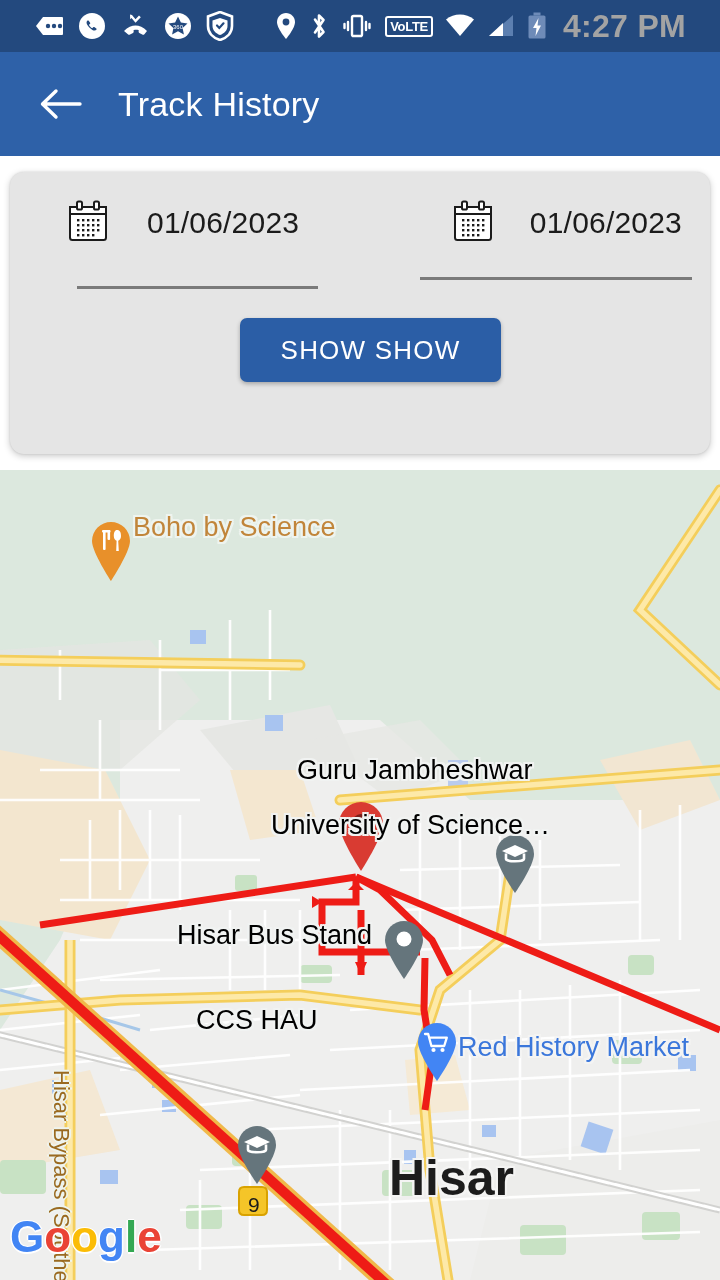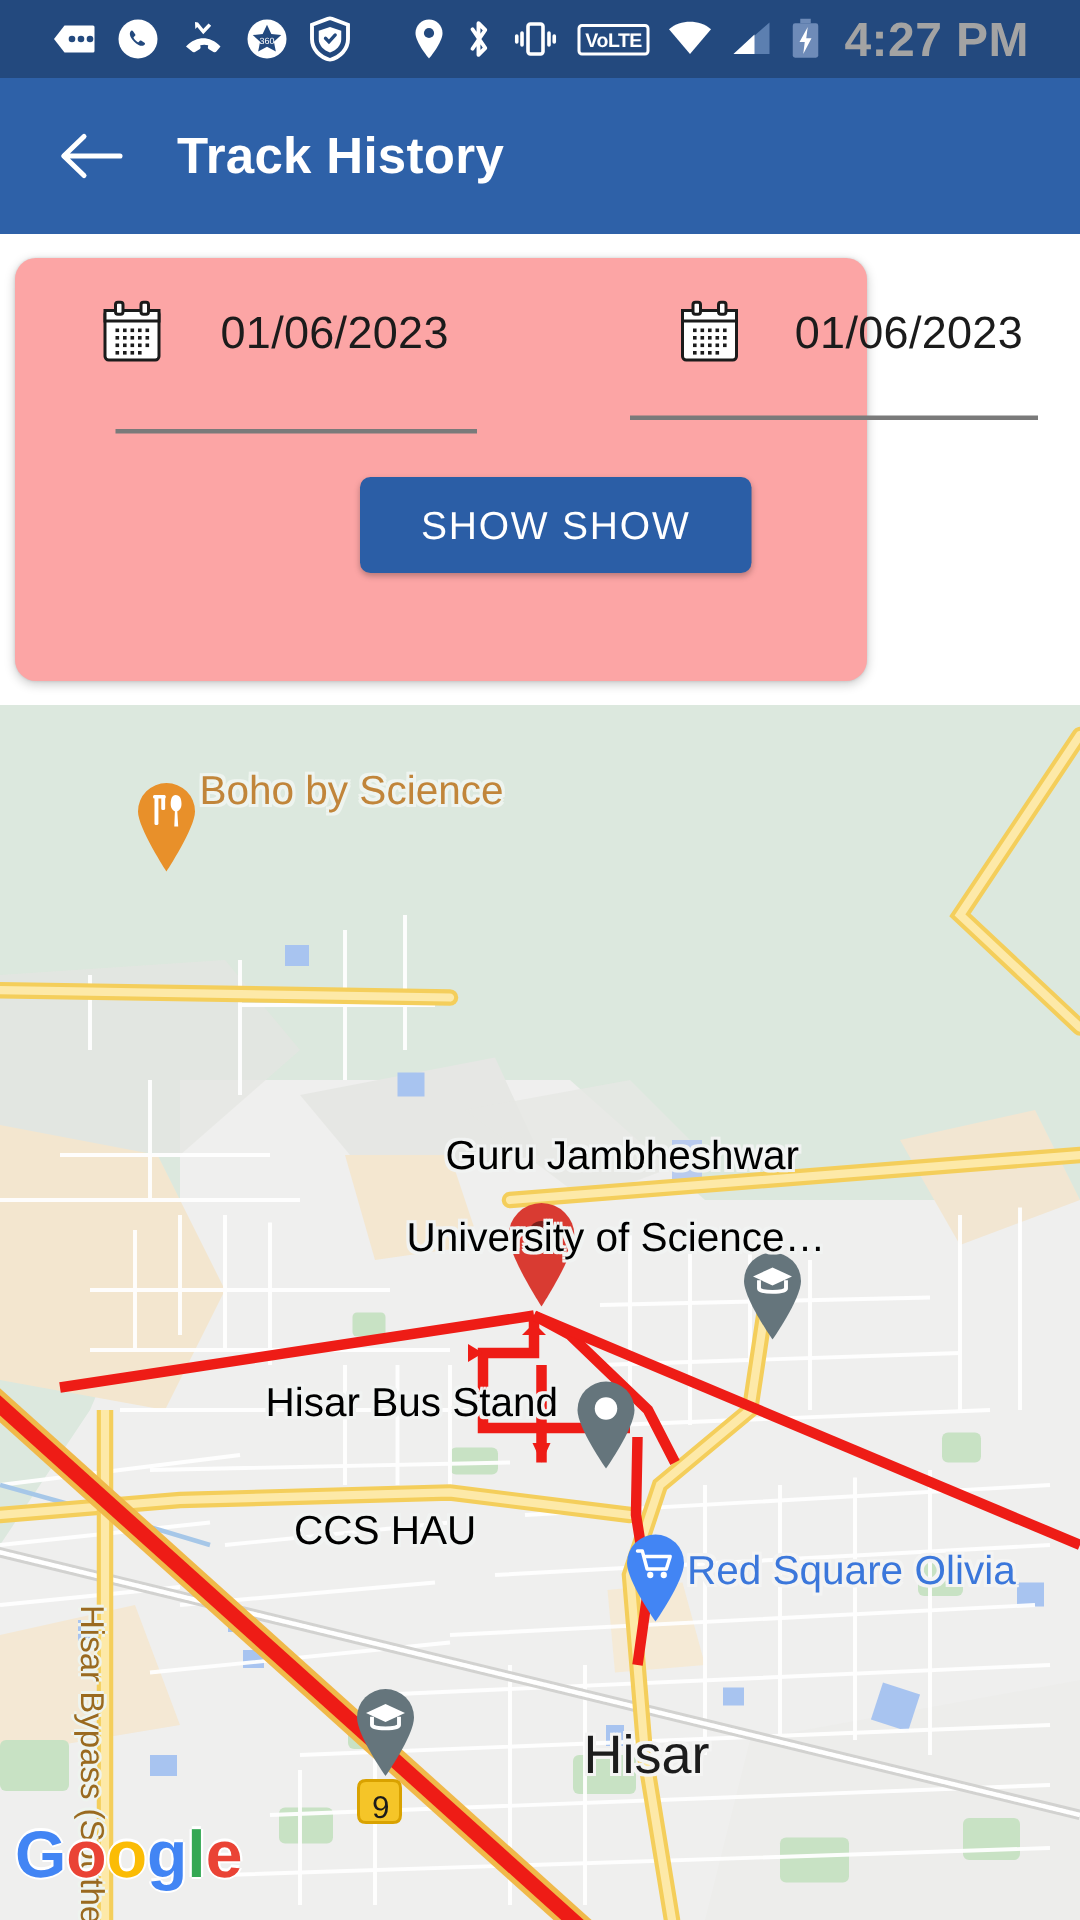--- a/index.html
+++ b/index.html
@@ -31,28 +31,28 @@
   .appbar {
     position:absolute; top:52px; left:0; width:720px; height:104px;
     background:#2E61A8; display:flex; align-items:center;
   }
   .back-btn {
     width:72px; height:72px; margin-left:24px;
     display:flex; align-items:center; justify-content:center;
     cursor:pointer; background:transparent; border:none;
   }
   .appbar-title {
-    color:#ffffff; font-size:34px; font-weight:700;
+    color:#ffffff; font-size:34px; font-weight:400;
     letter-spacing:.2px; margin-left:22px;
   }
 
   
   .card {
-    position:absolute; top:172px; left:10px; width:568px; height:282px;
-    background:#fca5a5; border-radius:14px;
+    position:absolute; top:172px; left:10px; width:700px; height:282px;
+    background:#e5e5e5; border-radius:14px;
     box-shadow:0 2px 7px rgba(0,0,0,.22), 0 0 2px rgba(0,0,0,.12);
   }
   .date-row { position:absolute; top:0; left:0; width:700px; height:130px; }
 
   .date-field { position:absolute; top:28px; display:flex; align-items:center; }
   .date-field.f1 { left:57px; width:242px; }
   .date-field.f2 { left:400px; width:272px; justify-content:flex-end; }
   .cal-icon { width:42px; height:46px; flex:0 0 auto; }
   .date-text { font-size:30px; color:#1b1b1b; letter-spacing:.2px; }
   .date-field.f1 .date-text { margin-left:38px; }
@@ -82,23 +82,23 @@
   }
   .lbl-poi-food { color:#C1853A; font-size:27px;
      text-shadow:-2px 0 #eef4ef,2px 0 #eef4ef,0 -2px #eef4ef,0 2px #eef4ef,
                  -2px -2px #eef4ef,2px 2px #eef4ef,-2px 2px #eef4ef,2px -2px #eef4ef; }
   .lbl-place { color:#000000; font-size:27px;
      text-shadow:-2px 0 #f1f3f2,2px 0 #f1f3f2,0 -2px #f1f3f2,0 2px #f1f3f2,
                  -2px -2px #f1f3f2,2px 2px #f1f3f2,-2px 2px #f1f3f2,2px -2px #f1f3f2; }
   .lbl-shop { color:#3B77DB; font-size:27px;
      text-shadow:-2px 0 #f4f4f3,2px 0 #f4f4f3,0 -2px #f4f4f3,0 2px #f4f4f3,
                  -2px -2px #f4f4f3,2px 2px #f4f4f3,-2px 2px #f4f4f3,2px -2px #f4f4f3; }
-  .lbl-city { color:#1c1c1c; font-size:36px;
+  .lbl-city { color:#1c1c1c; font-size:50px;
      text-shadow:-2px 0 #f4f4f3,2px 0 #f4f4f3,0 -2px #f4f4f3,0 2px #f4f4f3,
-                 -2px -2px #f4f4f3,2px 2px #f4f4f3,-2px 2px #f4f4f3,2px -2px #f4f4f3; }
+                 -2px -2px #f4f4f3,2px 2px #f4f4f3,-2px 2px #f4f4f3,2px -2px #f4f4f3;font-weight:bold; }
   .lbl-road-vert {
     color:#9A6A20; font-size:22px; transform:rotate(90deg);
     transform-origin:left top;
     text-shadow:-2px 0 #eef4ef,2px 0 #eef4ef,0 -2px #eef4ef,0 2px #eef4ef;
   }
   .gmaps-logo { position:absolute; left:10px; bottom:18px; pointer-events:none; }
   .gl { font-size:44px; font-weight:700; font-family:"Liberation Sans", sans-serif;
         text-shadow:-1.5px 0 #fff,1.5px 0 #fff,0 -1.5px #fff,0 1.5px #fff; }
   .marker { position:absolute; }
 </style>
@@ -413,21 +413,21 @@
     <div class="map-label lbl-poi-food" style="left:133px; top:42px;">Boho by Science</div>
 
     <div class="map-label lbl-place" style="left:297px; top:285px;">Guru Jambheshwar</div>
 
     <div class="map-label lbl-place" style="left:259px; top:340px;padding-left:12px;">University of Science…</div>
 
     <div class="map-label lbl-place" style="left:177px; top:450px;">Hisar Bus Stand</div>
 
     <div class="map-label lbl-place" style="left:196px; top:535px;">CCS HAU</div>
 
-    <div class="map-label lbl-shop" style="left:458px; top:562px;">Red Square Olivia</div>
+    <div class="map-label lbl-shop" style="left:458px; top:562px;">Red History Market</div>
 
     <div class="map-label lbl-city" style="left:389px; top:679px;">Hisar</div>
 
     <div class="map-label lbl-road-vert" style="left:74px; top:600px;">Hisar Bypass (Southern)</div>
 
     <div class="gmaps-logo">
       <span class="gl" style="color:#4285F4">G</span><span class="gl" style="color:#EA4335">o</span><span class="gl" style="color:#FBBC05">o</span><span class="gl" style="color:#4285F4">g</span><span class="gl" style="color:#34A853">l</span><span class="gl" style="color:#EA4335">e</span>
     </div>
 
   </div>

